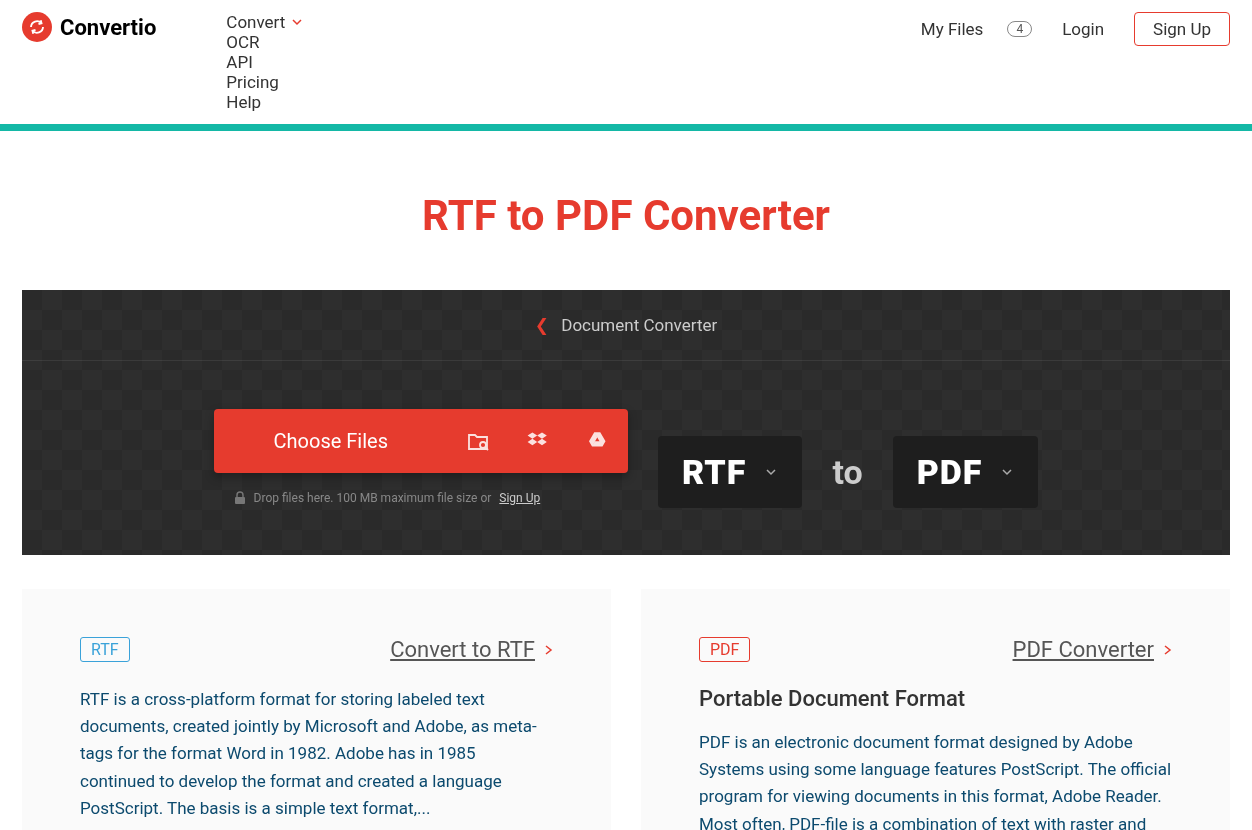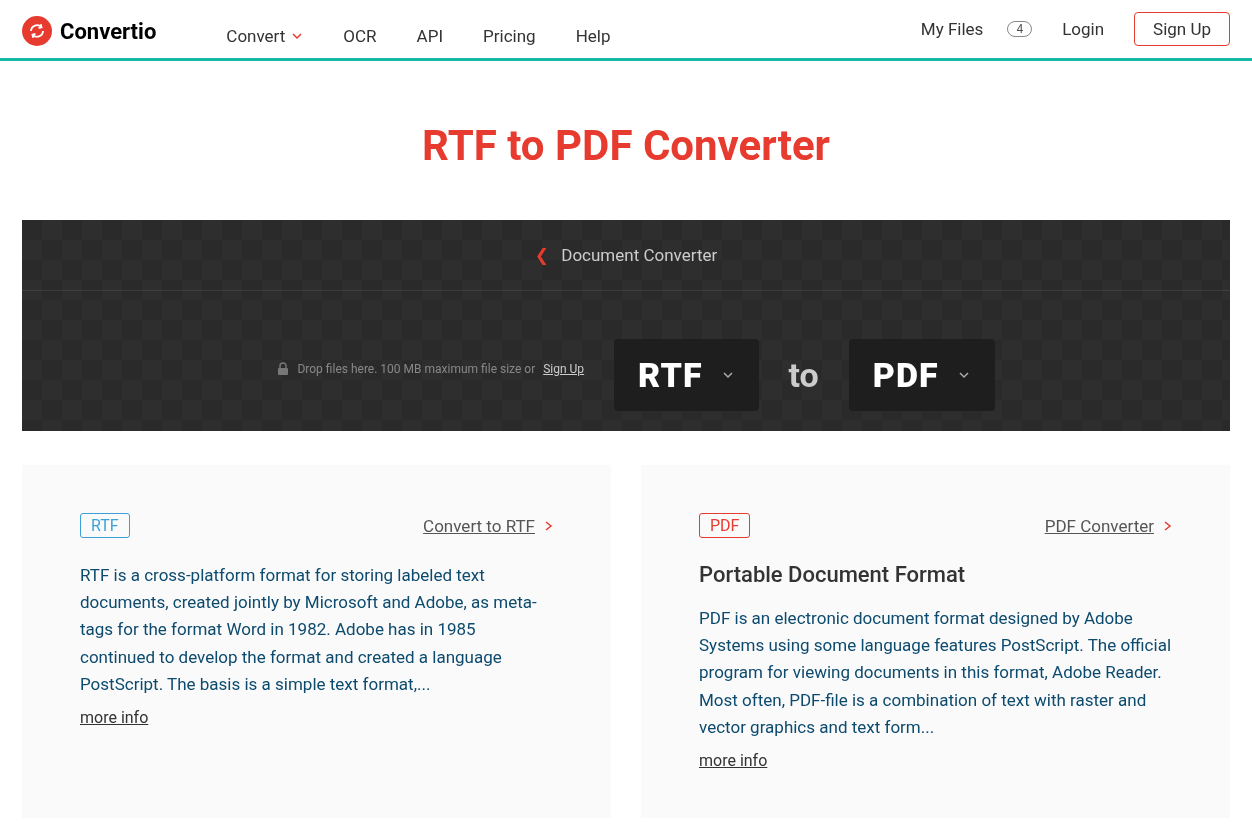--- a/index.html
+++ b/index.html
@@ -1,23 +1,23 @@
 <!DOCTYPE html>
 <html><head>
 <meta charset="utf-8">
 <style>
 * { box-sizing: border-box; margin: 0; padding: 0; }
 body { font-family: -apple-system, BlinkMacSystemFont, "Segoe UI", Roboto, sans-serif; color: #333; background: #fff; }
 
-header { display: flex; align-items: flex-end; padding: 12px 22px; border-bottom: 3px solid #14b8a6; }
+header { display: flex; align-items: flex-start; padding: 12px 22px; border-bottom: 7px solid #14b8a6; }
 .logo { display: flex; align-items: center; gap: 8px; font-weight: 700; font-size: 22px; color: #000; }
 .logo-icon { width: 30px; height: 30px; background: #e63b2e; border-radius: 50%; display: flex; align-items: center; justify-content: center; }
 .logo-icon svg { width: 18px; height: 18px; }
 
-nav.main-nav { display: flex; gap: 40px; margin-left: 70px; }
+nav.main-nav { display: flex; margin-left: 70px; flex-direction: column; }
 nav.main-nav a { color: #333; text-decoration: none; font-size: 17px; display: flex; align-items: center; gap: 6px; cursor: pointer; }
 .chev { display: inline-block; }
 
 .right-nav { margin-left: auto; display: flex; align-items: center; gap: 30px; }
 .right-nav a { color: #333; text-decoration: none; font-size: 17px; display: flex; align-items: center; gap: 24px; cursor: pointer; }
 .badge { border: 1px solid #888; border-radius: 10px; font-size: 12px; padding: 0 8px; color: #555; }
 .signup-btn { border: 1px solid #e63b2e; color: #e63b2e; padding: 6px 18px; border-radius: 4px; font-size: 16px; cursor: pointer; }
 
 .hero { text-align: center; padding: 60px 20px 30px; }
 .hero h1 { color: #e63b2e; font-size: 42px; font-weight: 700; }
@@ -44,21 +44,21 @@
 .fmt-btn .fmt { font-weight: 900; font-size: 34px; letter-spacing: 1px; }
 .fmt-btn .chev-down { color: #aaa; }
 .to-txt { color: #ccc; font-size: 34px; font-weight: 700; }
 
 .info-row { display: flex; gap: 30px; padding: 34px 22px; }
 .card { flex: 1; background: #fafafa; padding: 48px 58px; }
 .card-top { display: flex; align-items: center; justify-content: space-between; margin-bottom: 24px; }
 .tag { border: 1px solid; padding: 2px 10px; font-size: 16px; border-radius: 3px; }
 .tag.blue { color: #3aa2d9; border-color: #3aa2d9; }
 .tag.red { color: #e63b2e; border-color: #e63b2e; }
-.card-top a { color: #555; text-decoration: underline; font-size: 17px; display: flex; align-items: center; gap: 8px; cursor: pointer; }
+.card-top a { color: #555; text-decoration: underline; font-size: 22px; display: flex; align-items: center; gap: 8px; cursor: pointer; }
 .card h2 { font-size: 22px; font-weight: 500; color: #333; margin-bottom: 18px; }
 .card p { color: #0c4a6e; font-size: 17px; line-height: 1.6; }
 .more { text-decoration: underline; cursor: pointer; display: inline-block; margin-top: 10px; }
 
 svg { display: block; }
 </style>
 </head>
 <body>
 
 <header>
@@ -104,20 +104,40 @@
 <div class="dark-area">
   <div class="breadcrumb">
     <a>
       <span class="back-chev">❮</span>
       <span>Document Converter</span>
     </a>
   </div>
 
   <div class="controls">
     <div class="choose-block">
+      <div class="choose-btn">
+        <span class="label">Choose Files</span>
+        <span class="icon-slot">
+          <svg width="24" height="22" viewBox="0 0 24 22" fill="none" stroke="#fff" stroke-width="1.8">
+              <path d="M3 5h6l2 2h10v12H3z"></path>
+              <circle cx="17" cy="15" r="3"></circle>
+              <path d="M20 18l2 2"></path>
+            </svg>
+        </span>
+        <span class="icon-slot">
+          <svg width="24" height="22" viewBox="0 0 24 22" fill="#fff">
+              <path d="M6 2l6 4-6 4-6-4zM18 2l6 4-6 4-6-4zM6 10l6 4-6 4-6-4zM18 10l6 4-6 4-6-4z" transform="scale(0.8) translate(2,1)"></path>
+            </svg>
+        </span>
+        <span class="icon-slot">
+          <svg width="24" height="22" viewBox="0 0 24 22" fill="#fff">
+              <path d="M8 2h8l7 12h-8zM8 2L1 14l4 7 7-12zM23 14l-4 7H5l4-7z" transform="scale(0.75) translate(3,1)"></path>
+            </svg>
+        </span>
+      </div>
       <div class="hint">
         <span>
           <svg width="12" height="14" viewBox="0 0 12 14" fill="#777">
               <rect x="1" y="6" width="10" height="7" rx="1"></rect>
               <path d="M3 6V4a3 3 0 016 0v2" fill="none" stroke="#777" stroke-width="1.4"></path>
             </svg>
         </span>
         <span>Drop files here. 100 MB maximum file size or </span>
         <a>Sign Up</a>
       </div>

